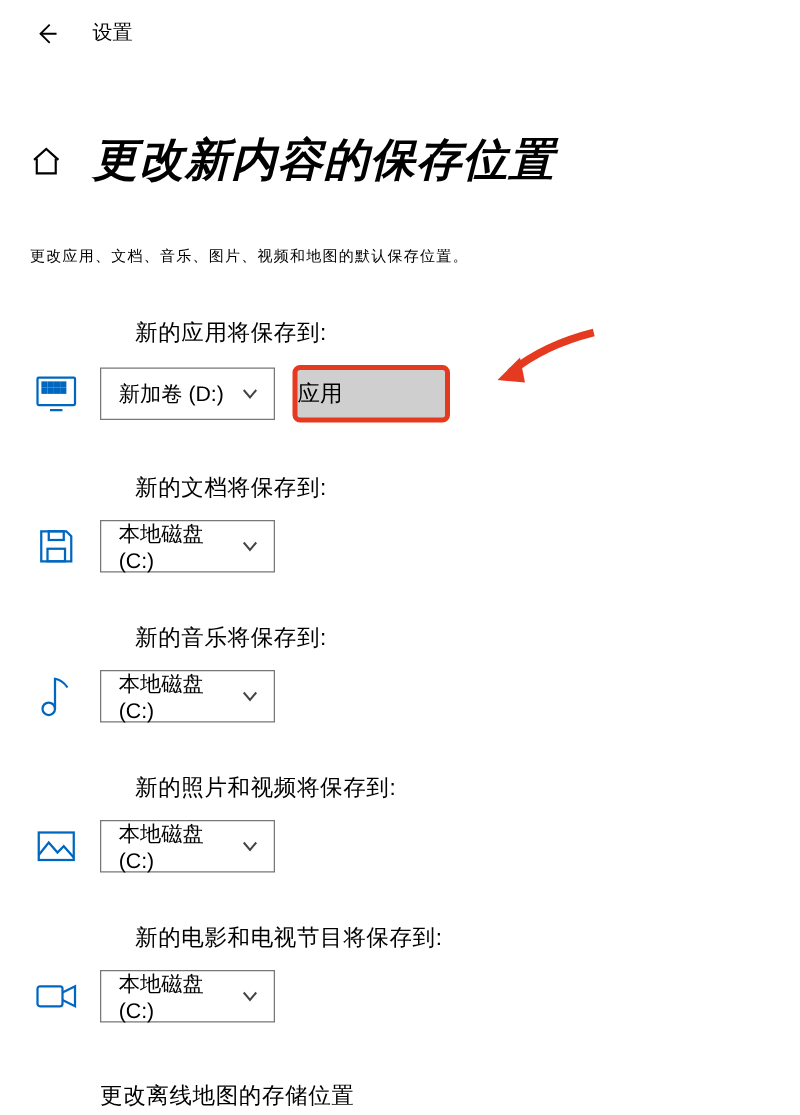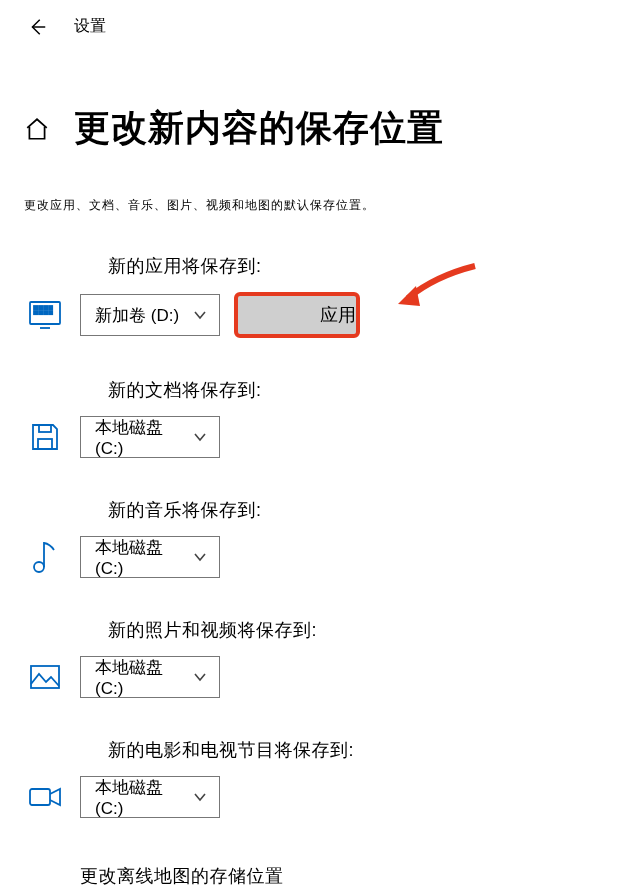--- a/index.html
+++ b/index.html
@@ -24,20 +24,21 @@
     cursor: pointer;
   }
   .header-title {
     font-size: 16px;
   }
   .title-row {
     display: flex;
     align-items: center;
     gap: 24px;
     padding: 52px 24px 0 24px;
+    font-style: italic;
   }
   .home-icon svg { width: 26px; height: 26px; display:block; }
   .page-title {
     font-size: 36px;
     font-weight: 600;
     letter-spacing: 1px;
   }
   .description {
     padding: 44px 30px 0 24px;
     font-size: 12px;
@@ -79,21 +80,21 @@
   .chevron svg { width: 14px; height: 14px; display:block; }
   .apply-btn {
     width: 126px;
     height: 46px;
     background: #cfcfcf;
     border: 4px solid #e53a1f;
     border-radius: 6px;
     font-size: 18px;
     display: flex;
     align-items: center;
-    justify-content: flex-end;
+    justify-content: flex-start;
     cursor: pointer;
   }
   .footer-label {
     padding: 46px 24px 0 80px;
     font-size: 18px;
     letter-spacing: 0.5px;
   }
   .arrow-annotation {
     position: absolute;
     left: 390px;

